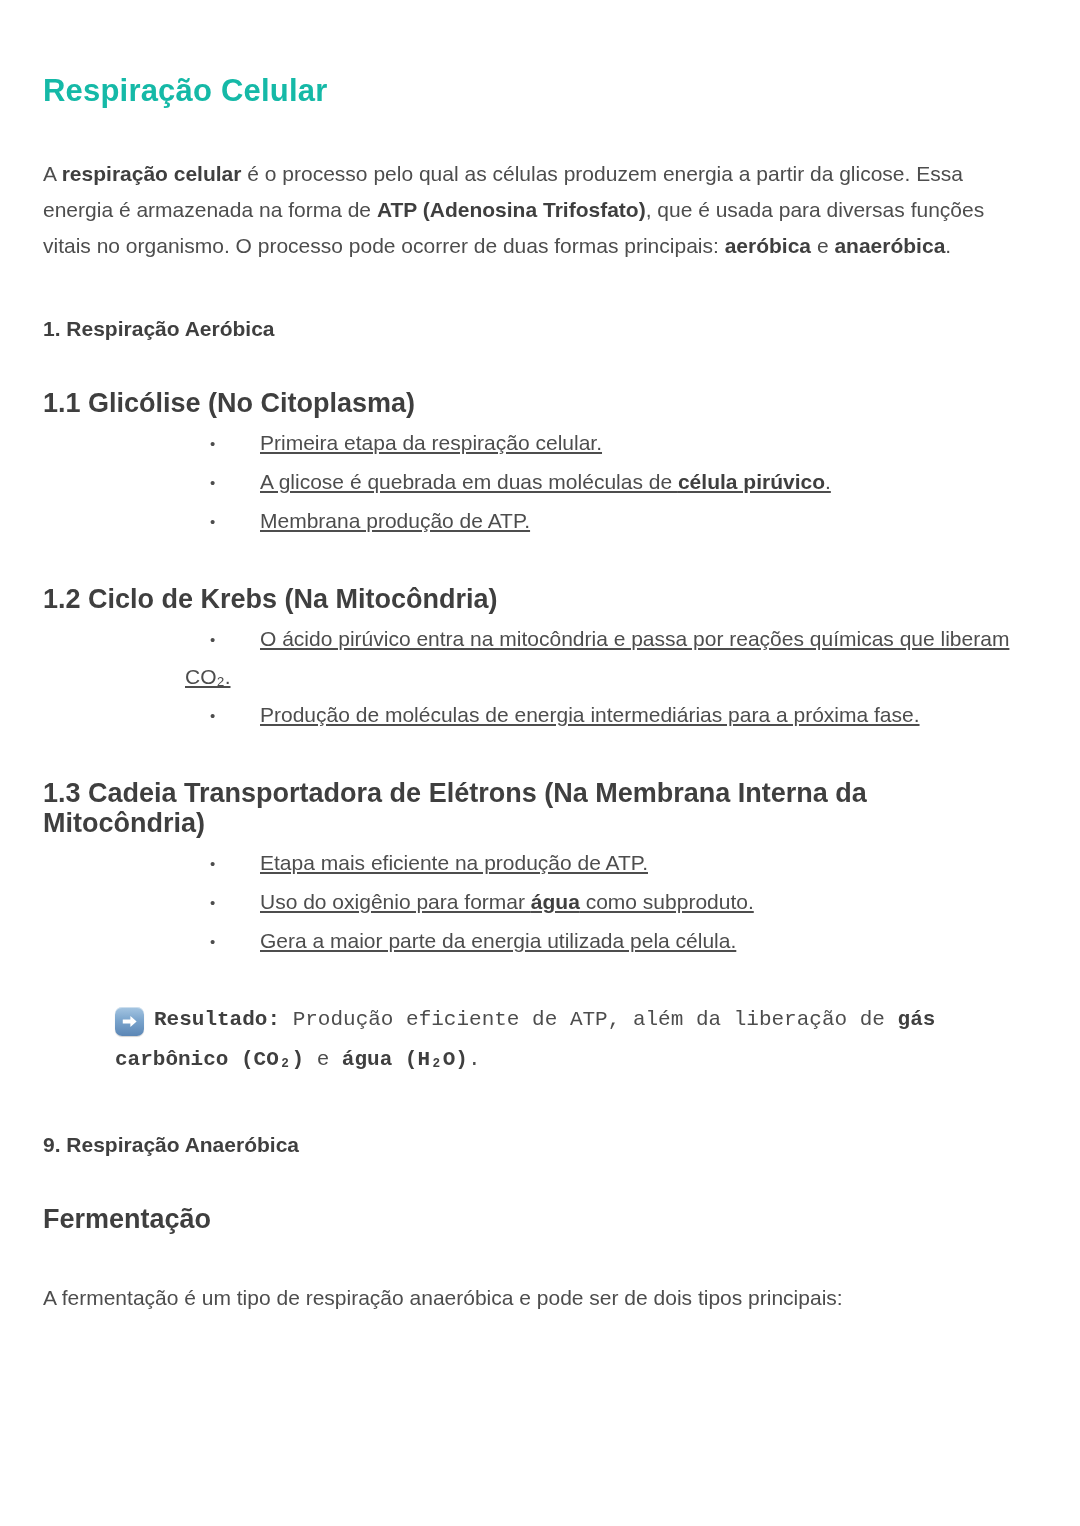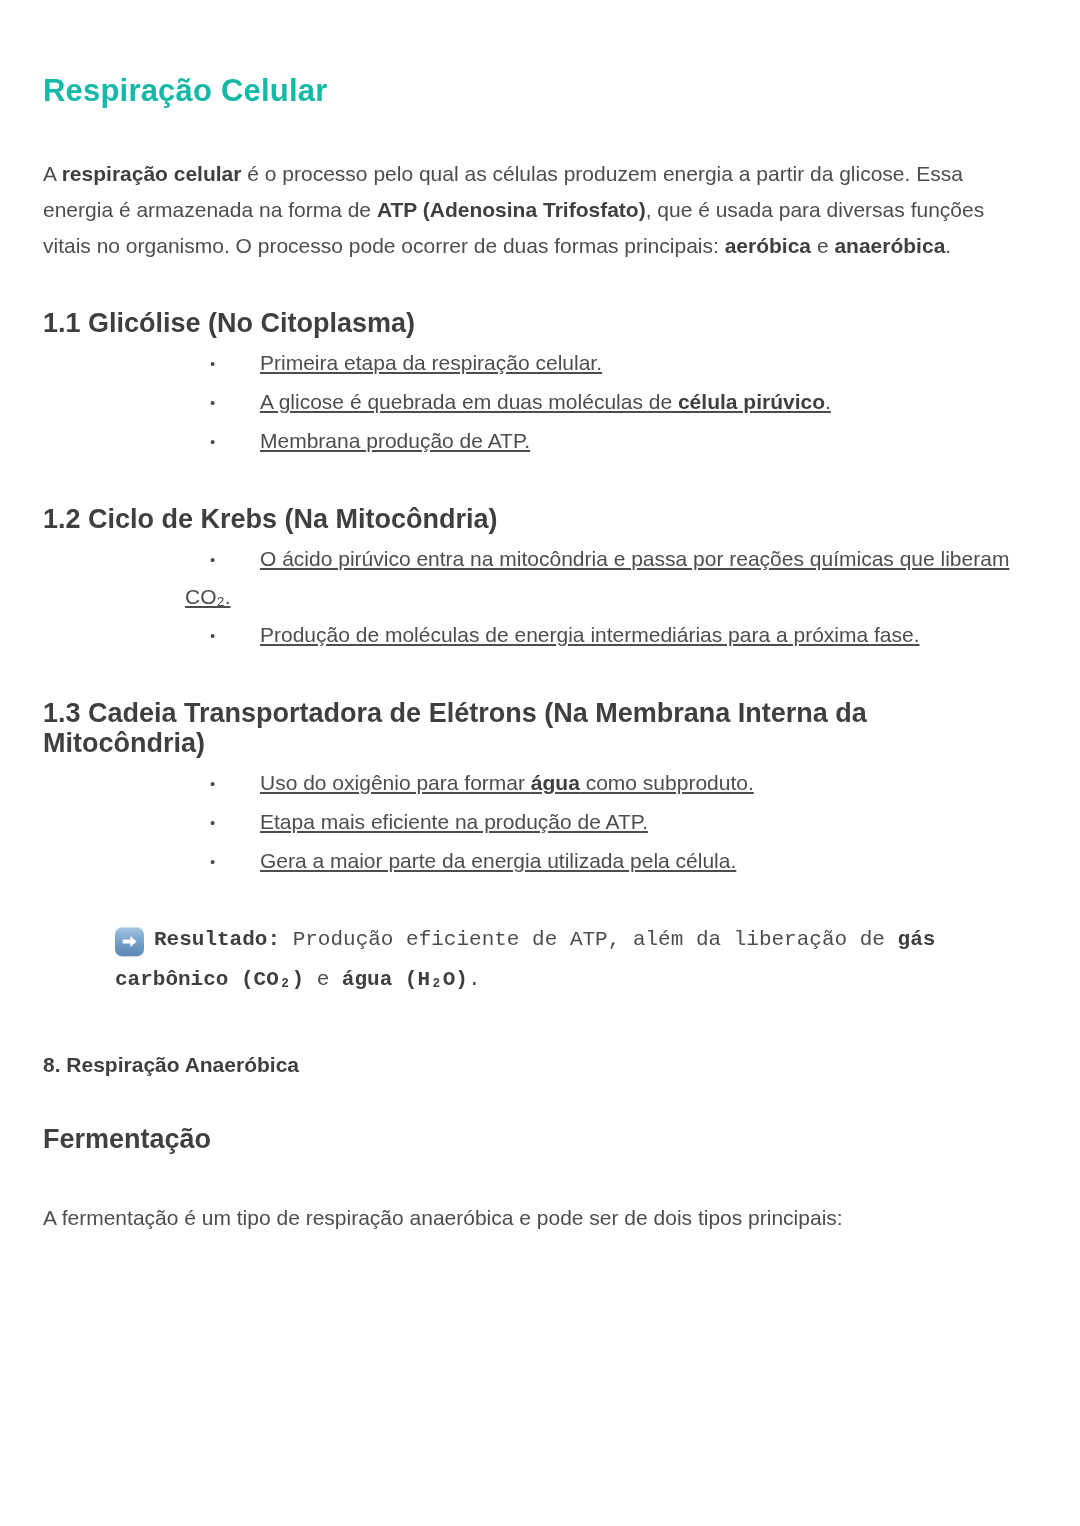--- a/index.html
+++ b/index.html
@@ -84,50 +84,51 @@
 </style>
 </head>
 <body>
 
 <div class="page">
 
   <h1 class="doc-title">Respiração Celular</h1>
 
   <p class="p"><span>A </span><strong>respiração celular</strong><span> é o processo pelo qual as células produzem energia a partir da glicose. Essa energia é armazenada na forma de </span><strong>ATP (Adenosina Trifosfato)</strong><span>, que é usada para diversas funções vitais no organismo. O processo pode ocorrer de duas formas principais: </span><strong>aeróbica</strong><span> e </span><strong>anaeróbica</strong><span>.</span></p>
 
+  <h2 class="h2">1. Respiração Aeróbica</h2>
 
 
   <h3 class="h3">1.1 Glicólise (No Citoplasma)</h3>
   <div class="bullets">
       <div class="bullet-item"><span class="bullet">•</span><span><span>Primeira etapa da respiração celular.</span></span></div>
       <div class="bullet-item"><span class="bullet">•</span><span><span>A glicose é quebrada em duas moléculas de </span><strong>célula pirúvico</strong><span>.</span></span></div>
       <div class="bullet-item"><span class="bullet">•</span><span><span>Membrana produção de ATP.</span></span></div>
     </div>
 
   <h3 class="h3">1.2 Ciclo de Krebs (Na Mitocôndria)</h3>
   <div class="bullets">
       <div class="bullet-item"><span class="bullet">•</span><span><span>O ácido pirúvico entra na mitocôndria e passa por reações químicas que liberam CO₂.</span></span></div>
       <div class="bullet-item"><span class="bullet">•</span><span><span>Produção de moléculas de energia intermediárias para a próxima fase.</span></span></div>
     </div>
 
   <h3 class="h3">1.3 Cadeia Transportadora de Elétrons (Na Membrana Interna da Mitocôndria)</h3>
   <div class="bullets">
+      <div class="bullet-item"><span class="bullet">•</span><span><span>Etapa mais eficiente na produção de ATP.</span></span></div>
       <div class="bullet-item"><span class="bullet">•</span><span><span>Uso do oxigênio para formar </span><strong>água</strong><span> como subproduto.</span></span></div>
-      <div class="bullet-item"><span class="bullet">•</span><span><span>Etapa mais eficiente na produção de ATP.</span></span></div>
       <div class="bullet-item"><span class="bullet">•</span><span><span>Gera a maior parte da energia utilizada pela célula.</span></span></div>
     </div>
 
   <p class="result">
     <span class="emoji">
         <svg viewBox="0 0 24 24" aria-hidden="true">
           <path d="M3.5 9.4h9.6V4.9L21 12l-7.9 7.1v-4.5H3.5z" fill="#ffffff"></path>
         </svg>
       </span><span><strong>Resultado:</strong><span> Produção eficiente de ATP, além da liberação de </span><strong>gás carbônico (CO₂)</strong><span> e </span><strong>água (H₂O)</strong><span>.</span></span>
   </p>
 
-  <h2 class="h2">8. Respiração Anaeróbica</h2>
+  <h2 class="h2">9. Respiração Anaeróbica</h2>
 
 
   <h3 class="h3">Fermentação</h3>
 
   <p class="p"><span>A fermentação é um tipo de respiração anaeróbica e pode ser de dois tipos principais:</span></p>
 
 </div>
 
 </body></html>

